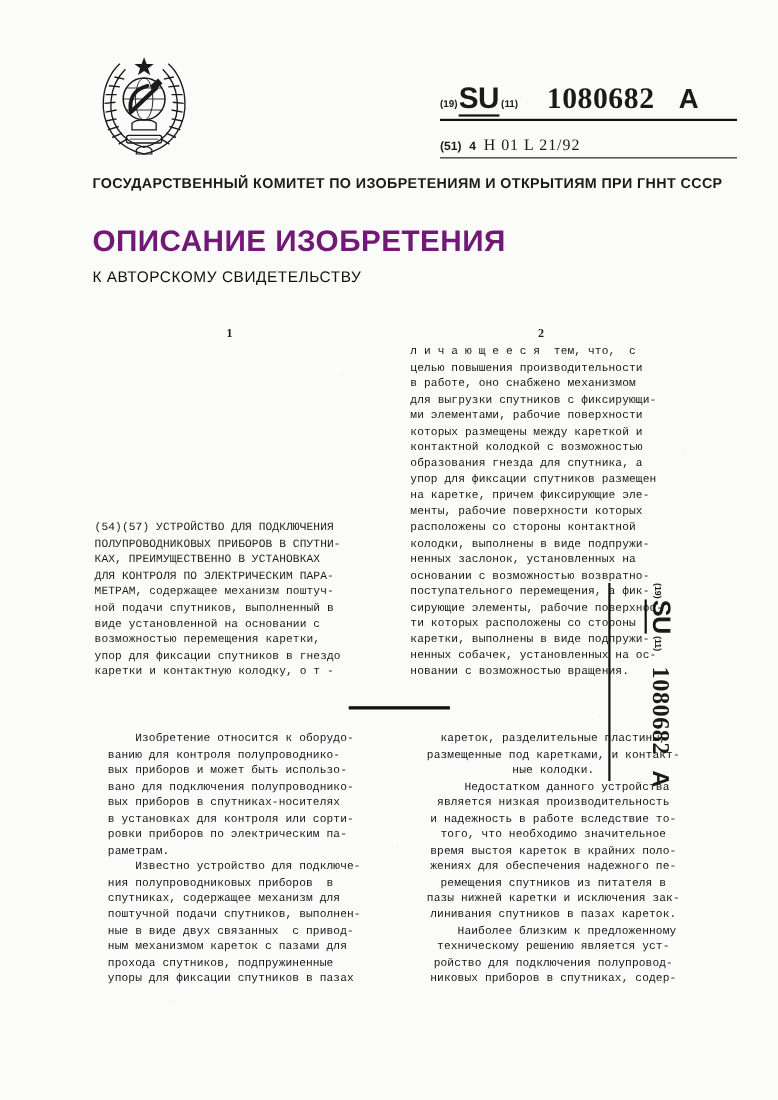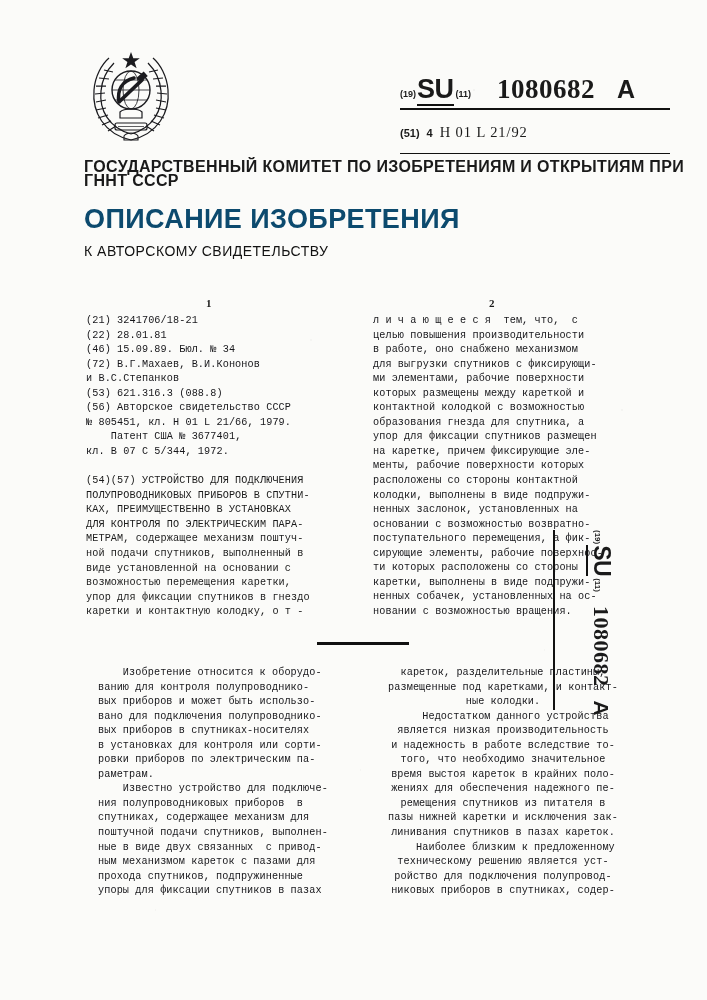--- a/index.html
+++ b/index.html
@@ -99,55 +99,55 @@
   }
 
   .ipc-row {
     position: absolute;
     left: 400px;
     top: 124px;
     width: 270px;
     display: flex;
     align-items: baseline;
     border-bottom: 1.6px solid #111;
-    padding-bottom: 12px;
+    padding-bottom: 2px;
     text-align: right;
   }
   .ipc-ed {
     font-family: "Liberation Sans", sans-serif;
     font-size: 11px;
     font-weight: bold;
     margin-right: 7px;
   }
   .ipc-code {
     font-family: "Liberation Serif", serif;
     font-size: 14.5px;
     letter-spacing: .9px;
   }
 
   .committee {
     position: absolute;
     left: 84px;
     top: 160px;
     font-family: "Liberation Sans", sans-serif;
-    font-size: 16px;
+    font-size: 13px;
     font-weight: bold;
     line-height: 14px;
     letter-spacing: .35px;
   }
 
   .main-title {
     position: absolute;
     left: 84px;
     top: 204px;
     font-family: "Liberation Sans", sans-serif;
     font-size: 27px;
     font-weight: bold;
     letter-spacing: .4px;
-    color: #0c4a6e;
+    color: #701a75;
   }
   .sub-title {
     position: absolute;
     left: 84px;
     top: 243px;
     font-family: "Liberation Sans", sans-serif;
     font-size: 14px;
     font-weight: normal;
     letter-spacing: .5px;
     color: #111;
@@ -300,30 +300,20 @@
 ПО ИЗОБРЕТЕНИЯМ И ОТКРЫТИЯМ
 ПРИ ГНHТ СССР</div>
 
   <div class="main-title">ОПИСАНИЕ ИЗОБРЕТЕНИЯ</div>
   <div class="sub-title">К АВТОРСКОМУ СВИДЕТЕЛЬСТВУ</div>
 
 
   <div class="colnum" style="left:206px; top:297px;">1</div>
   <div class="colnum" style="left:489px; top:297px;">2</div>
 
-  <div id="col-left-top" class="col">(21) 3241706/18-21
-(22) 28.01.81
-(46) 15.09.89. Бюл. № 34
-(72) В.Г.Махаев, В.И.Кононов
-и В.С.Степанков
-(53) 621.316.3 (088.8)
-(56) Авторское свидетельство СССР
-№ 805451, кл. Н 01 L 21/66, 1979.
-    Патент США № 3677401,
-кл. В 07 С 5/344, 1972.</div>
 
   <div class="abstract">(54)(57) УСТРОЙСТВО ДЛЯ ПОДКЛЮЧЕНИЯ
 ПОЛУПРОВОДНИКОВЫХ ПРИБОРОВ В СПУТНИ-
 КАХ, ПРЕИМУЩЕСТВЕННО В УСТАНОВКАХ
 ДЛЯ КОНТРОЛЯ ПО ЭЛЕКТРИЧЕСКИМ ПАРА-
 МЕТРАМ, содержащее механизм поштуч-
 ной подачи спутников, выполненный в
 виде установленной на основании с
 возможностью перемещения каретки,
 упор для фиксации спутников в гнездо

